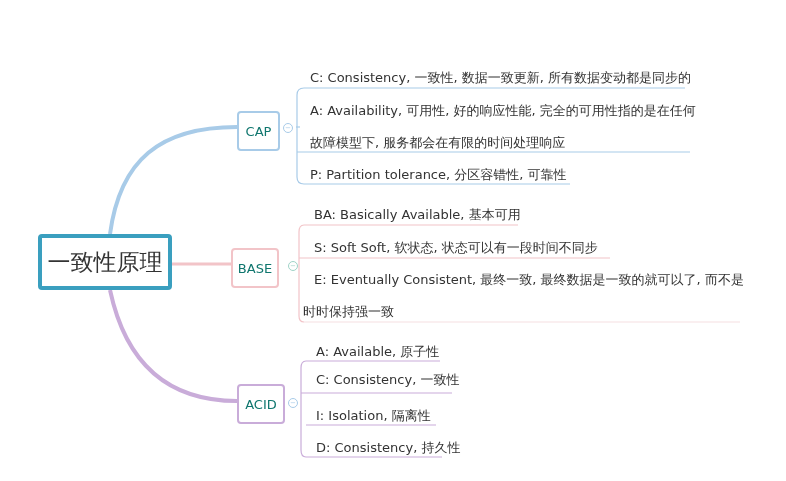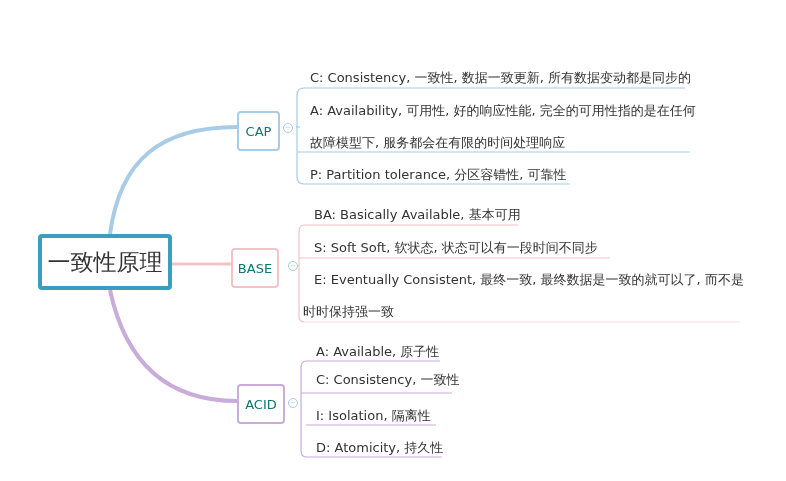--- a/index.html
+++ b/index.html
@@ -68,13 +68,13 @@
 <div class="leaf" style="left:314px;top:272px;">E:  Eventually Consistent,  最终一致,  最终数据是一致的就可以了,  而不是</div>
 <div class="leaf" style="left:303px;top:304px;">时时保持强一致</div>
 
 <div class="branch" style="left:237px;top:384px;width:48px;border-color:#c9acd9;">
   <span>ACID</span>
 </div>
 <div class="collapse" style="left:288px;top:398px;border-color:#a8cbe8;color:#a8cbe8;">−</div>
 <div class="leaf" style="left:316px;top:344px;">A: Available,  原子性</div>
 <div class="leaf" style="left:316px;top:372px;">C: Consistency,  一致性</div>
 <div class="leaf" style="left:316px;top:408px;">I: Isolation,  隔离性</div>
-<div class="leaf" style="left:316px;top:440px;">D: Atomicity,  持久性</div>
+<div class="leaf" style="left:316px;top:440px;">D: Consistency,  持久性</div>
 
 </body></html>

